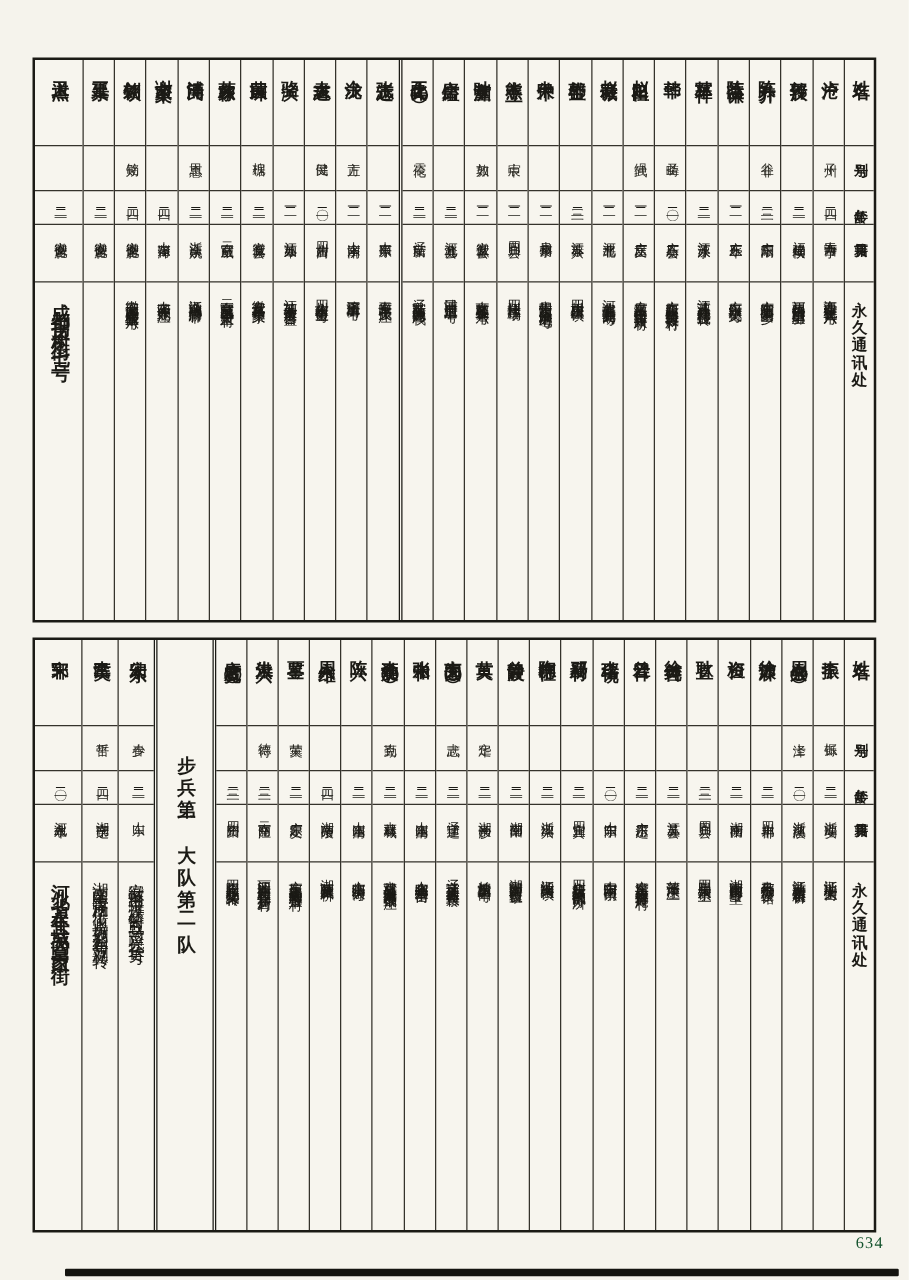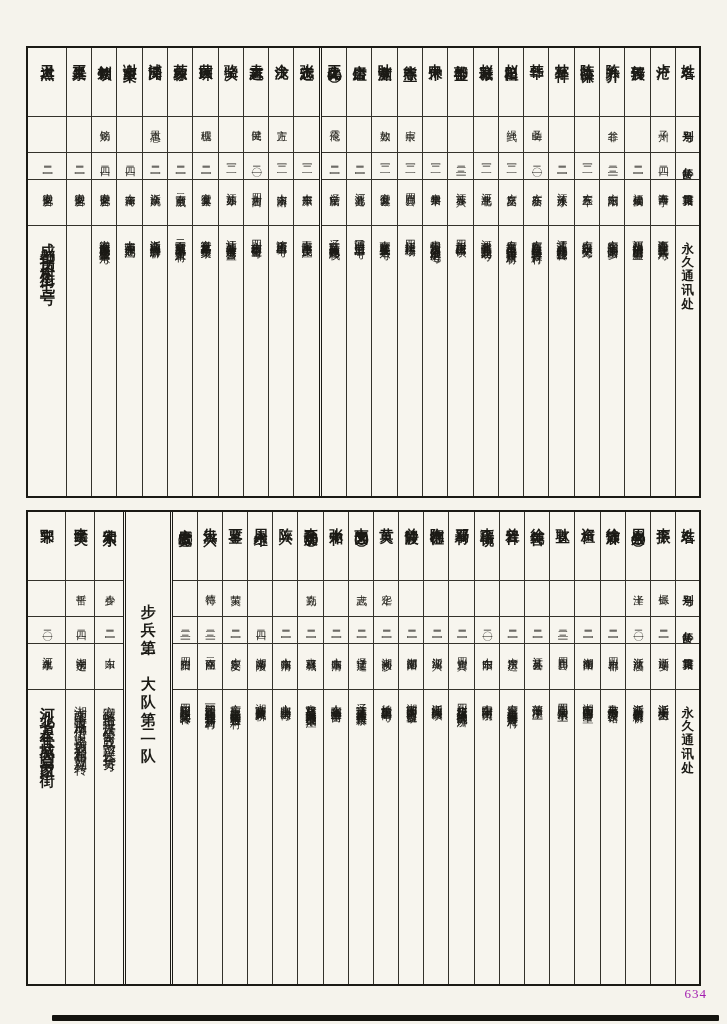--- a/index.html
+++ b/index.html
@@ -61,21 +61,21 @@
   .ad.xl{font-size:15px;letter-spacing:6px;font-weight:bold;}
   .hdr .v{font-weight:bold;}
   .hdr-main{font-size:14px;letter-spacing:2px;}
   .hdr-sub{font-size:11px;}
   .hdr-addr{font-size:12.5px;letter-spacing:14px;}
   .divider-col{justify-content:flex-start;}
   .divider-col .cell{border-top:none;flex:1 1 auto;padding-top:80px;}
   .divider-col .v{font-size:15px;font-weight:bold;letter-spacing:18px;}
   .page-number{
     position:absolute;right:20px;bottom:22px;
-    font-size:13px;letter-spacing:1px;color:#a21caf;
+    font-size:13px;letter-spacing:1px;color:#14532d;
   }
   .scan-bar{
     position:absolute;left:52px;right:8px;bottom:3px;height:6px;
     background:#14130f;border-radius:1px;
   }
 </style>
 </head>
 <body>
 
 <div class="page">

